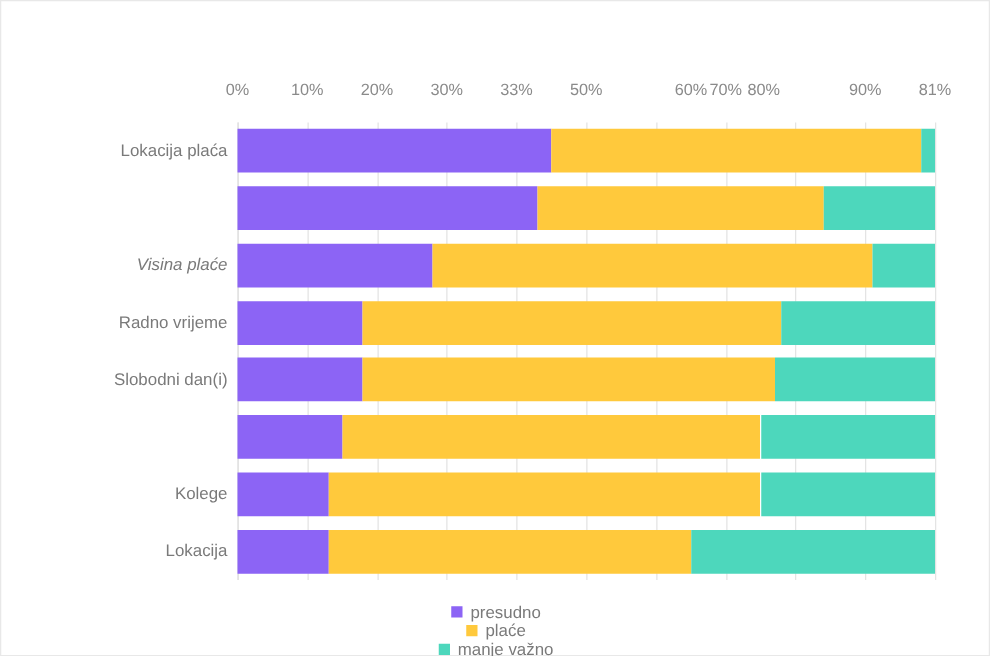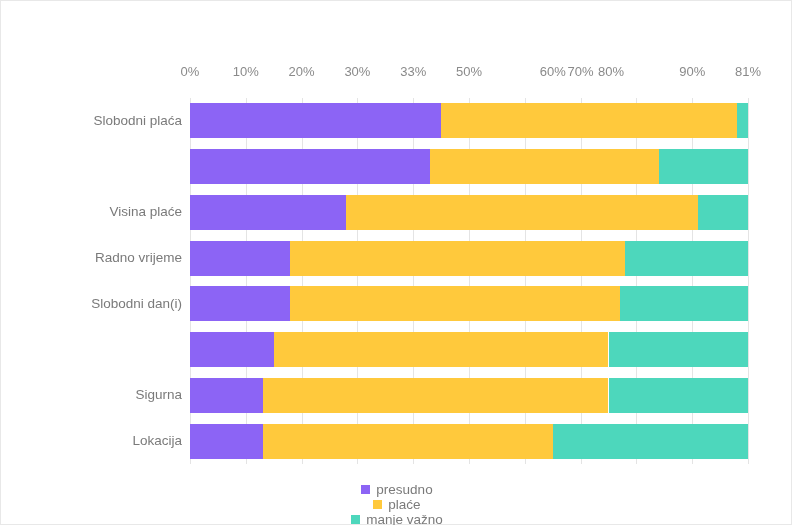--- a/index.html
+++ b/index.html
@@ -146,25 +146,25 @@
       <span class="x-tick-label" style="left: 334.8px; margin-left: 28px;">60%</span>
       <span class="x-tick-label" style="left: 390.6px;">70%</span>
       <span class="x-tick-label" style="left: 421px;">80%</span>
       <span class="x-tick-label" style="left: 502.2px;">90%</span>
       <span class="x-tick-label" style="left: 558px;">81%</span>
     </div>
 
   <div id="plot-left-axis"></div>
 
   <div id="y-axis-labels">
-      <div class="y-cat-label" style="top: 14.875px;">Slobodni plaća</div>
-      <div class="y-cat-label" style="top: 106.375px;">Visina plaće</div>
+      <div class="y-cat-label" style="top: 14.875px;">Lokacija plaća</div>
+      <div class="y-cat-label" style="top: 106.375px; font-style: italic;">Visina plaće</div>
       <div class="y-cat-label" style="top: 152.125px;">Radno vrijeme</div>
       <div class="y-cat-label" style="top: 197.875px;">Slobodni dan(i)</div>
-      <div class="y-cat-label" style="top: 289.375px;">Sigurna</div>
+      <div class="y-cat-label" style="top: 289.375px;">Kolege</div>
       <div class="y-cat-label" style="top: 335.125px; margin-left: 14px;">Lokacija</div>
     </div>
 
   <div id="plot-area">
       <div class="gridline" style="left: 0px; background: rgb(228, 228, 228);"></div>
       <div class="gridline" style="left: 55.8px; background: rgb(228, 228, 228);"></div>
       <div class="gridline" style="left: 111.6px; background: rgb(228, 228, 228);"></div>
       <div class="gridline" style="left: 167.4px; background: rgb(228, 228, 228);"></div>
       <div class="gridline" style="left: 223.2px; background: rgb(228, 228, 228);"></div>
       <div class="gridline" style="left: 279px; background: rgb(228, 228, 228);"></div>

